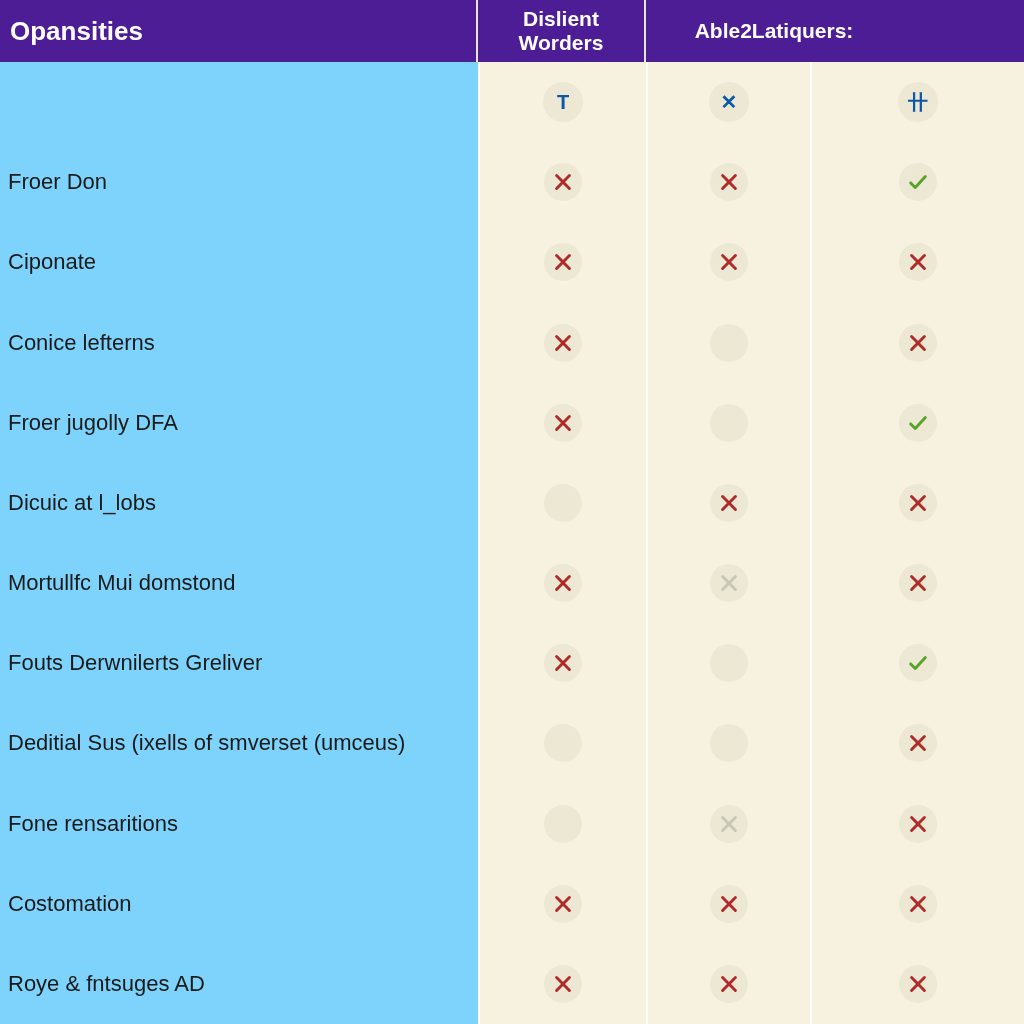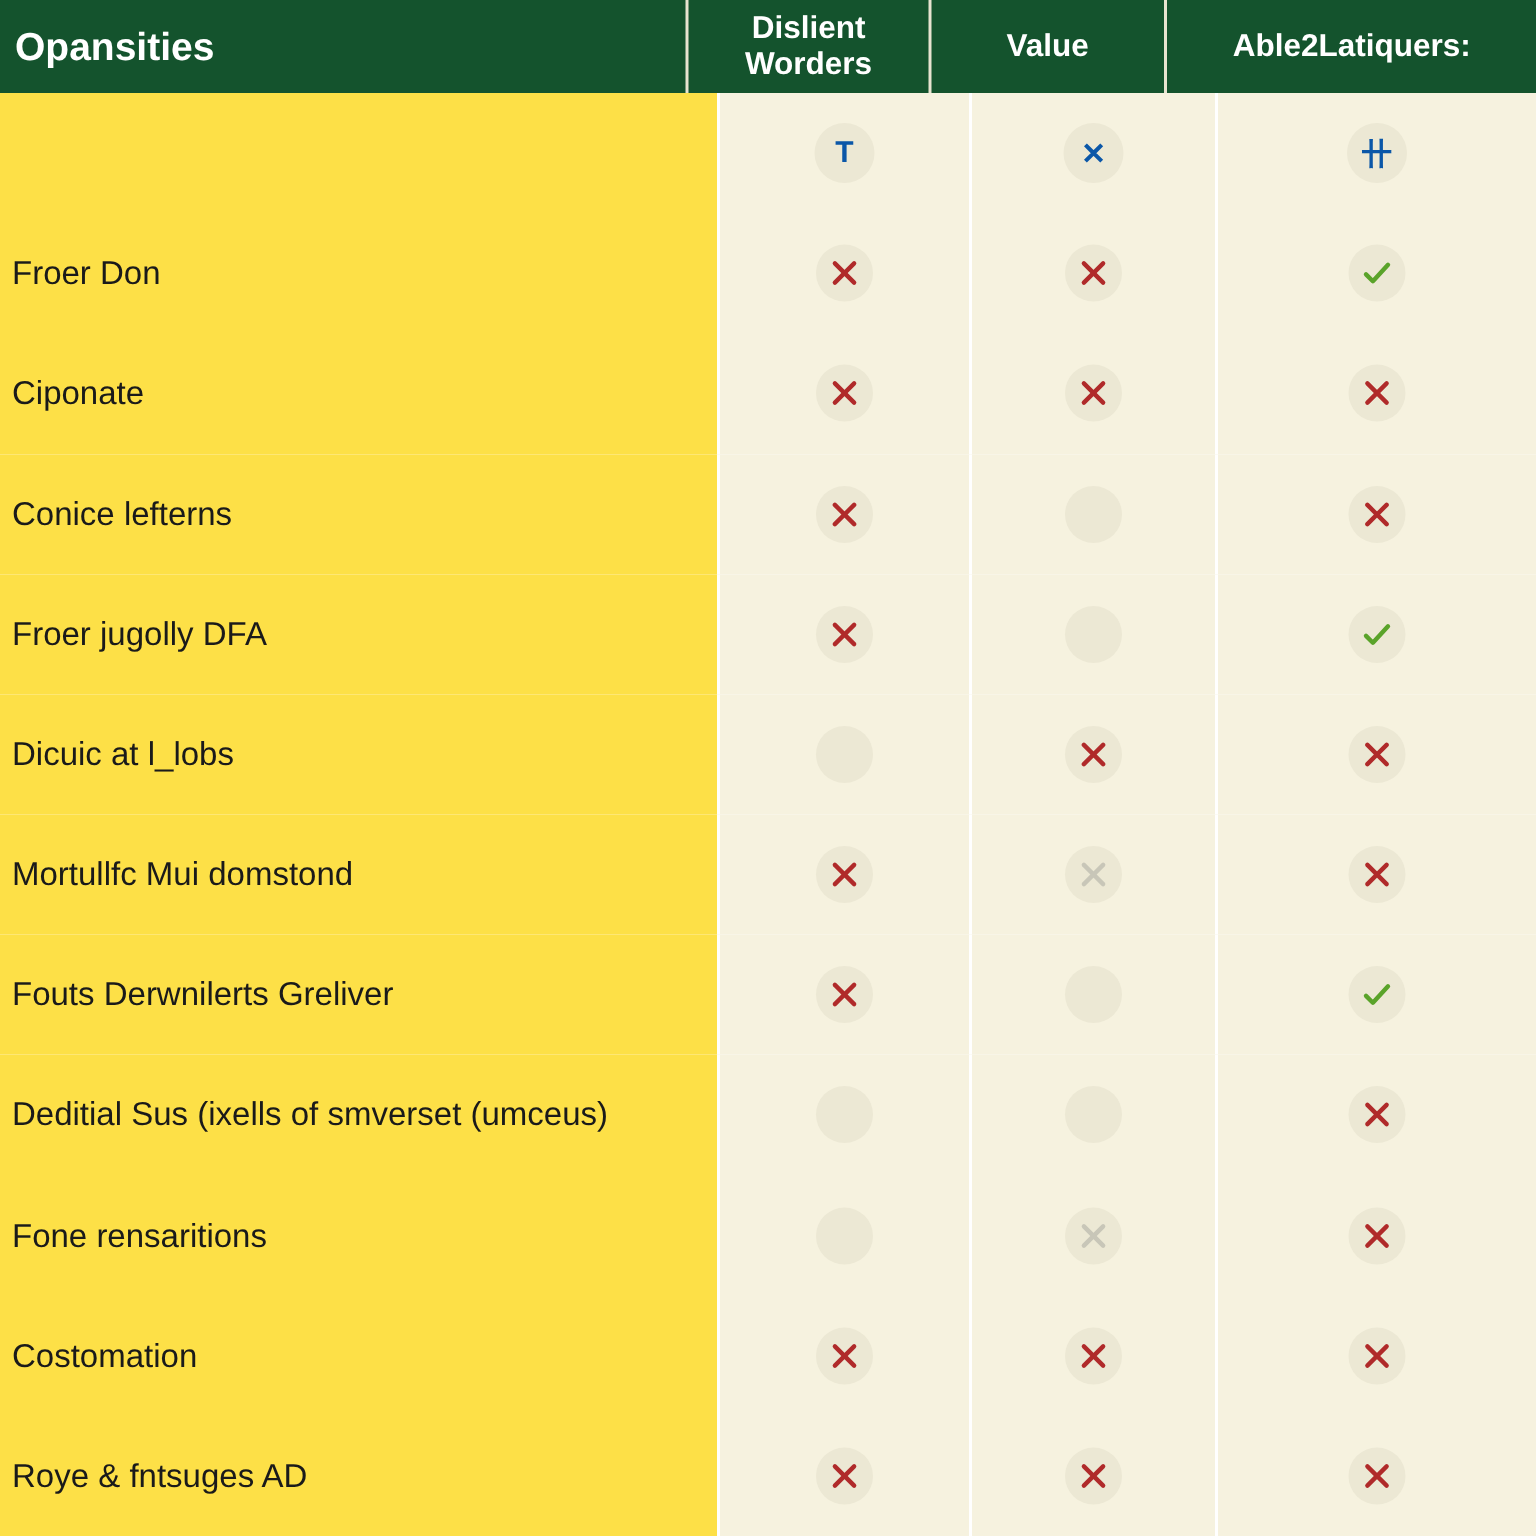--- a/index.html
+++ b/index.html
@@ -1,29 +1,29 @@
 <!DOCTYPE html>
 <html><head>
 <meta charset="utf-8">
 <style>
   * { box-sizing: border-box; margin: 0; padding: 0; }
   html, body { width: 1024px; height: 1024px; font-family: Arial, Helvetica, sans-serif; background: #fff; }
   .table { width: 100%; height: 100%; display: flex; flex-direction: column; }
-  .header-row { display: flex; background: #14532d; color: #fff; height: 62px; }
+  .header-row { display: flex; background: #4c1d95; color: #fff; height: 62px; }
   .header-cell { display: flex; align-items: center; border-right: 2px solid #e8e4d0; }
   .header-cell:last-child { border-right: none; }
   .h-feature { width: 478px; padding-left: 10px; font-size: 26px; font-weight: 700; text-align: left; }
   .h-col { justify-content: center; text-align: center; font-size: 21px; font-weight: 700; line-height: 1.15; }
   .h-col.c1 { width: 168px; }
   .h-col.c2 { width: 164px; }
   .h-col.c3 { width: 256px; }
 
   .body-rows { flex: 1; display: flex; flex-direction: column; }
   .row { display: flex; flex: 1; }
-  .cell-feature { width: 478px; display: flex; align-items: center; padding-left: 8px; font-size: 22px; color: #1a1a1a; background: #fde047; }
+  .cell-feature { width: 478px; display: flex; align-items: center; padding-left: 8px; font-size: 22px; color: #1a1a1a; background: #7dd3fc; }
   .col { display: flex; align-items: center; justify-content: center; background: #f6f2df; border-left: 2px solid #fff; }
   .col.c1 { width: 168px; }
   .col.c2 { width: 164px; }
   .col.c3 { width: 214px; }
 
   .badge {
     width: 38px; height: 38px; border-radius: 50%;
     background: #ece8d4;
     display: flex; align-items: center; justify-content: center;
   }
@@ -45,23 +45,20 @@
 
 <div class="table">
   <div class="header-row">
     <div class="header-cell h-feature">
       <span>Opansities</span>
     </div>
     <div class="header-cell h-col c1">
       <span style="white-space:pre-line">Dislient
 Worders</span>
     </div>
-    <div class="header-cell h-col c2">
-      <span>Value</span>
-    </div>
     <div class="header-cell h-col c3">
       <span>Able2Latiquers:</span>
     </div>
   </div>
 
   <div class="body-rows" id="body-rows">
       <div class="row">
         <div class="cell-feature">
           <span></span>
         </div>

